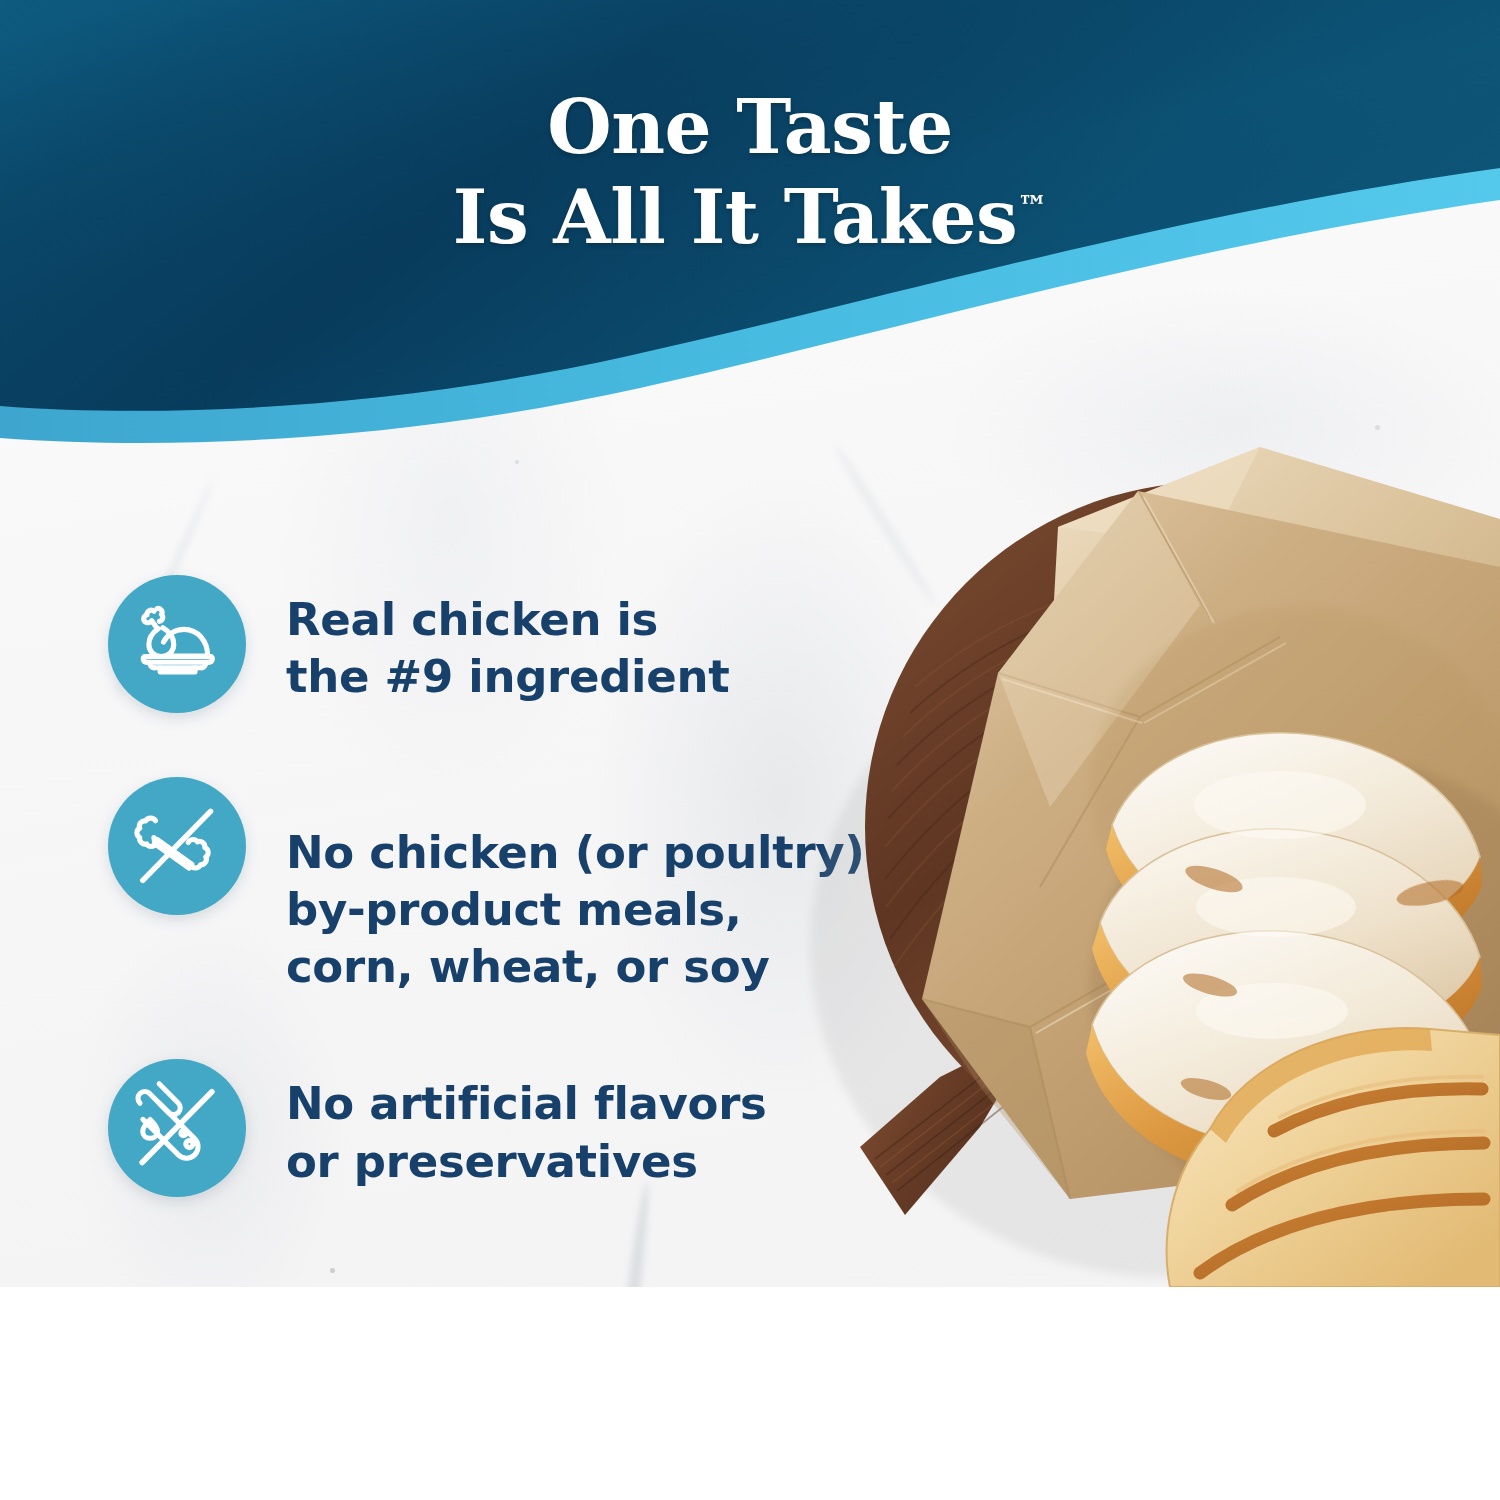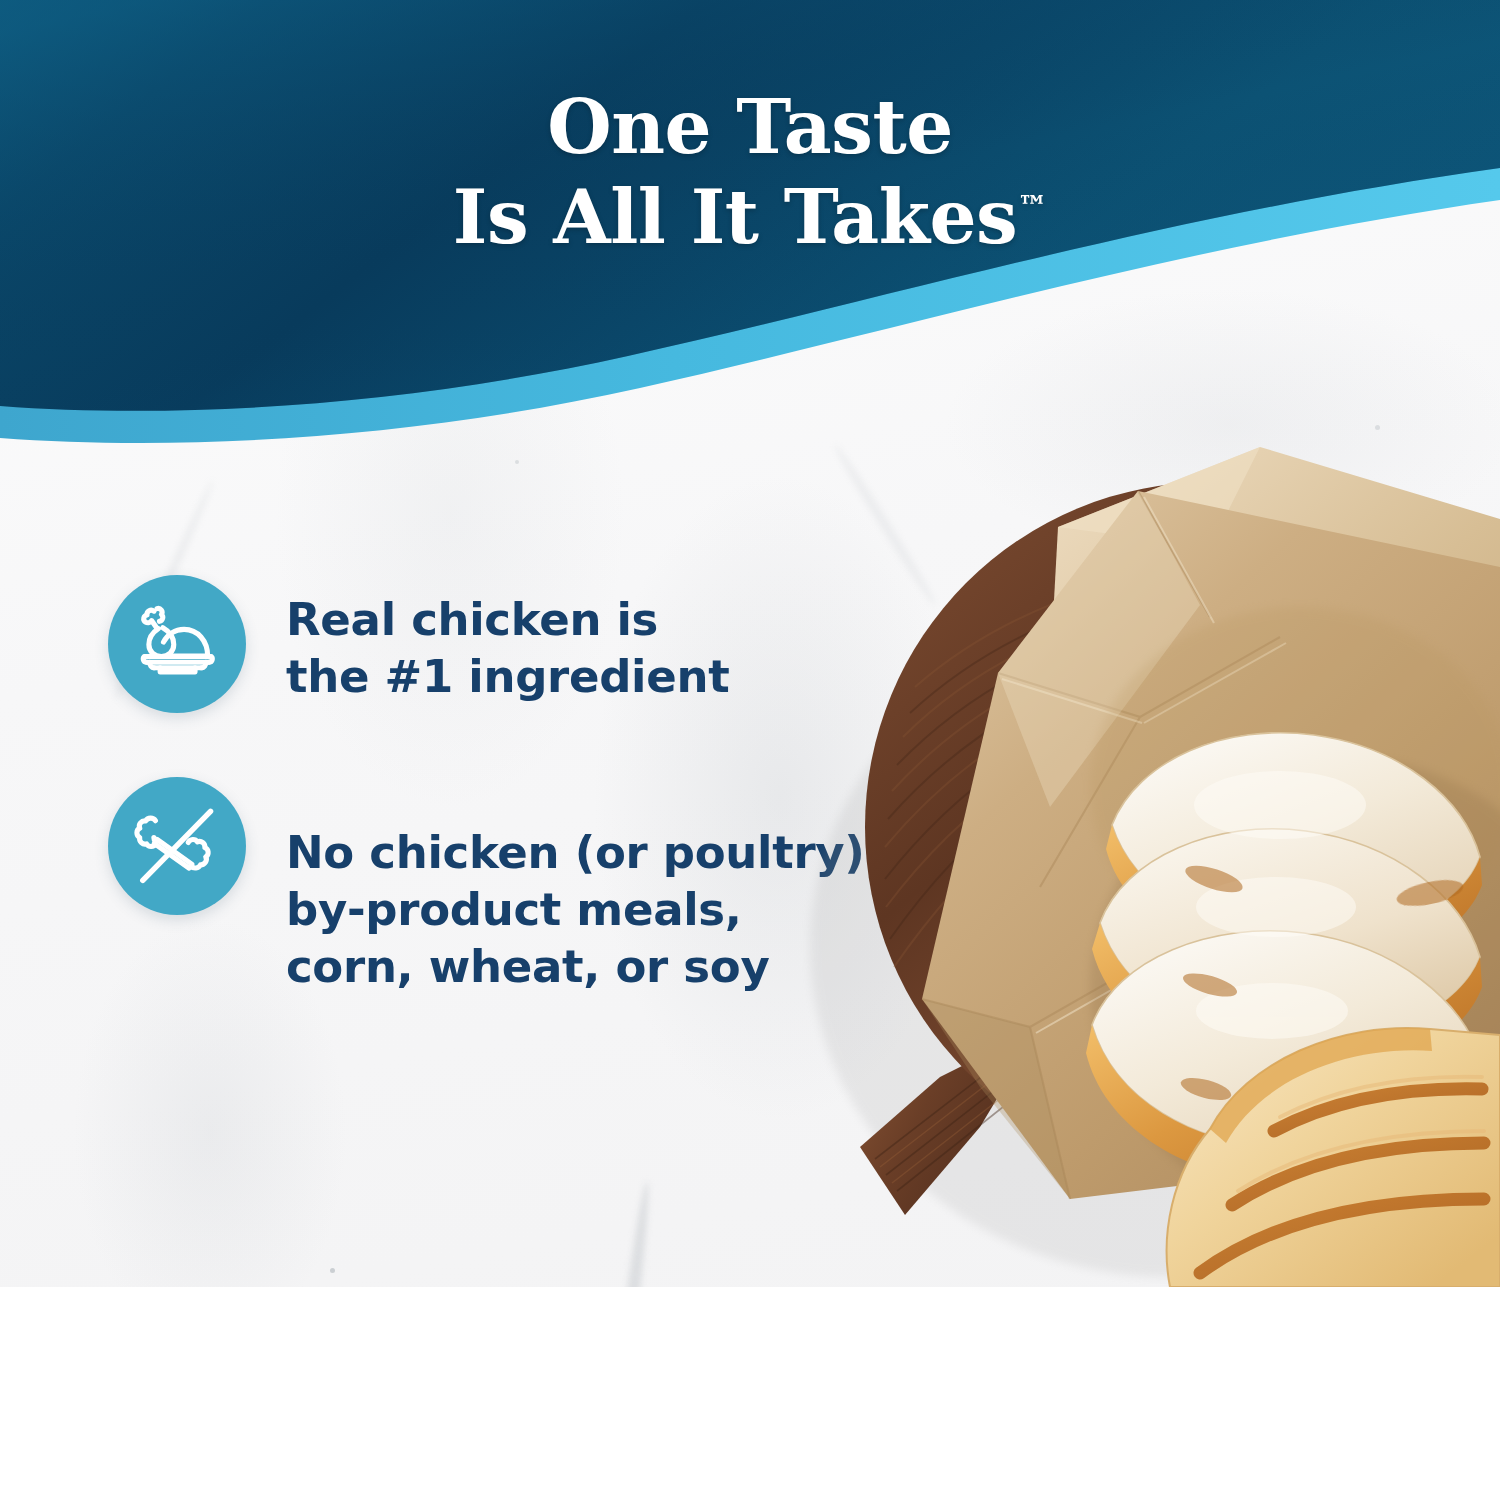--- a/index.html
+++ b/index.html
@@ -203,41 +203,62 @@
           <path d="M17.2 62.8c-2.5 0 -2.5 5.8 2.3 5.8"></path>
           <path d="M84.4 62.8c2.5 0 2.5 5.8 -2.3 5.8"></path>
 
           <path d="M26.5 74.3h48.7"></path>
           <path d="M22.1 68.6c0 3.3 1.9 5.7 4.4 5.7"></path>
           <path d="M79.5 68.6c0 3.3 -1.9 5.7 -4.4 5.7"></path>
           <path d="M32.8 74.3v4.1h35.6v-4.1"></path>
         </svg>
       </div>
       <div class="bullet-text">Real chicken is
-the #1 ingredient</div>
+the #9 ingredient</div>
     </div>
 
     <div class="bullet b2">
       <div class="icon-circle">
         <svg width="98" height="98" viewBox="0 0 100 100" fill="none" stroke="#ffffff" stroke-width="5.2" stroke-linecap="round" stroke-linejoin="round">
 
           <path d="M28.0 24.2c-2.3-3.6-7.8-3.5-10.0 0.2c-4.2-0.7-7.7 3.5-6.0 7.4c-3.9 1.9-3.9 7.6 0.0 9.5c-1.0 4.1 3.0 7.8 7.0 6.5c1.9 3.6 7.2 3.7 9.3 0.2"></path>
           <path d="M26.8 47.4 L62.3 72.6"></path>
           <path d="M29.6 43.3 L65.2 68.6"></path>
           <path d="M64.0 70.4c2.8 3.2 8.2 2.6 10.0-1.3c4.2 0.2 7.4-4.3 5.3-8.0c3.7-2.3 3.2-8.0-0.9-9.5c0.6-4.2-3.7-7.5-7.6-5.8c-2.2-3.4-7.5-3.1-9.3 0.6"></path>
           <path d="M27.9 45.3c-0.9-1.0-1.5-2.4-1.5-3.8"></path>
 
           <path d="M84.2 14.6 L15.1 85.0" stroke-width="5.6"></path>
         </svg>
       </div>
       <div class="bullet-text">No chicken (or poultry)
 by-product meals,
 corn, wheat, or soy</div>
     </div>
 
+    <div class="bullet b3">
+      <div class="icon-circle">
+        <svg width="98" height="98" viewBox="0 0 100 100" fill="none" stroke="#ffffff" stroke-width="5.2" stroke-linecap="round" stroke-linejoin="round">
+
+          <path d="M31.8 24.6 L68.0 60.8c4.6 4.6 4.6 12.0 0 16.6c-4.6 4.6-12.0 4.6-16.6 0L15.2 41.2"></path>
+
+          <path d="M22.0 14.8 L41.5 34.3"></path>
+          <path d="M22.0 14.8c-2.7-2.7-7.1-2.7-9.8 0c-2.7 2.7-2.7 7.1 0 9.8"></path>
+          <path d="M41.5 34.3c2.7 2.7 7.1 2.7 9.8 0c2.7-2.7 2.7-7.1 0-9.8 L31.8 4.9"></path>
+
+          <circle cx="56.6" cy="55.3" r="2.6"></circle>
+          <circle cx="62.6" cy="66.4" r="3.6"></circle>
+
+          <path d="M22.6 41.3c0 0-7.6 7.6-7.6 12.0c0 4.2 3.4 7.2 7.6 7.2c4.2 0 7.6-3.0 7.6-7.2c0-4.4-7.6-12.0-7.6-12.0z"></path>
+
+          <path d="M85.6 13.0 L14.4 85.2" stroke-width="5.6"></path>
+        </svg>
+      </div>
+      <div class="bullet-text">No artificial flavors
+or preservatives</div>
+    </div>
 
   </div>
 
   <div class="photo">
     <svg width="760" height="900" viewBox="0 0 760 900" xmlns="http://www.w3.org/2000/svg">
       <defs>
         <linearGradient id="woodG" x1="0.1" y1="0" x2="0.9" y2="1">
           <stop offset="0%" stop-color="#7A4A30"></stop>
           <stop offset="35%" stop-color="#5E3622"></stop>
           <stop offset="65%" stop-color="#7C4B31"></stop>

